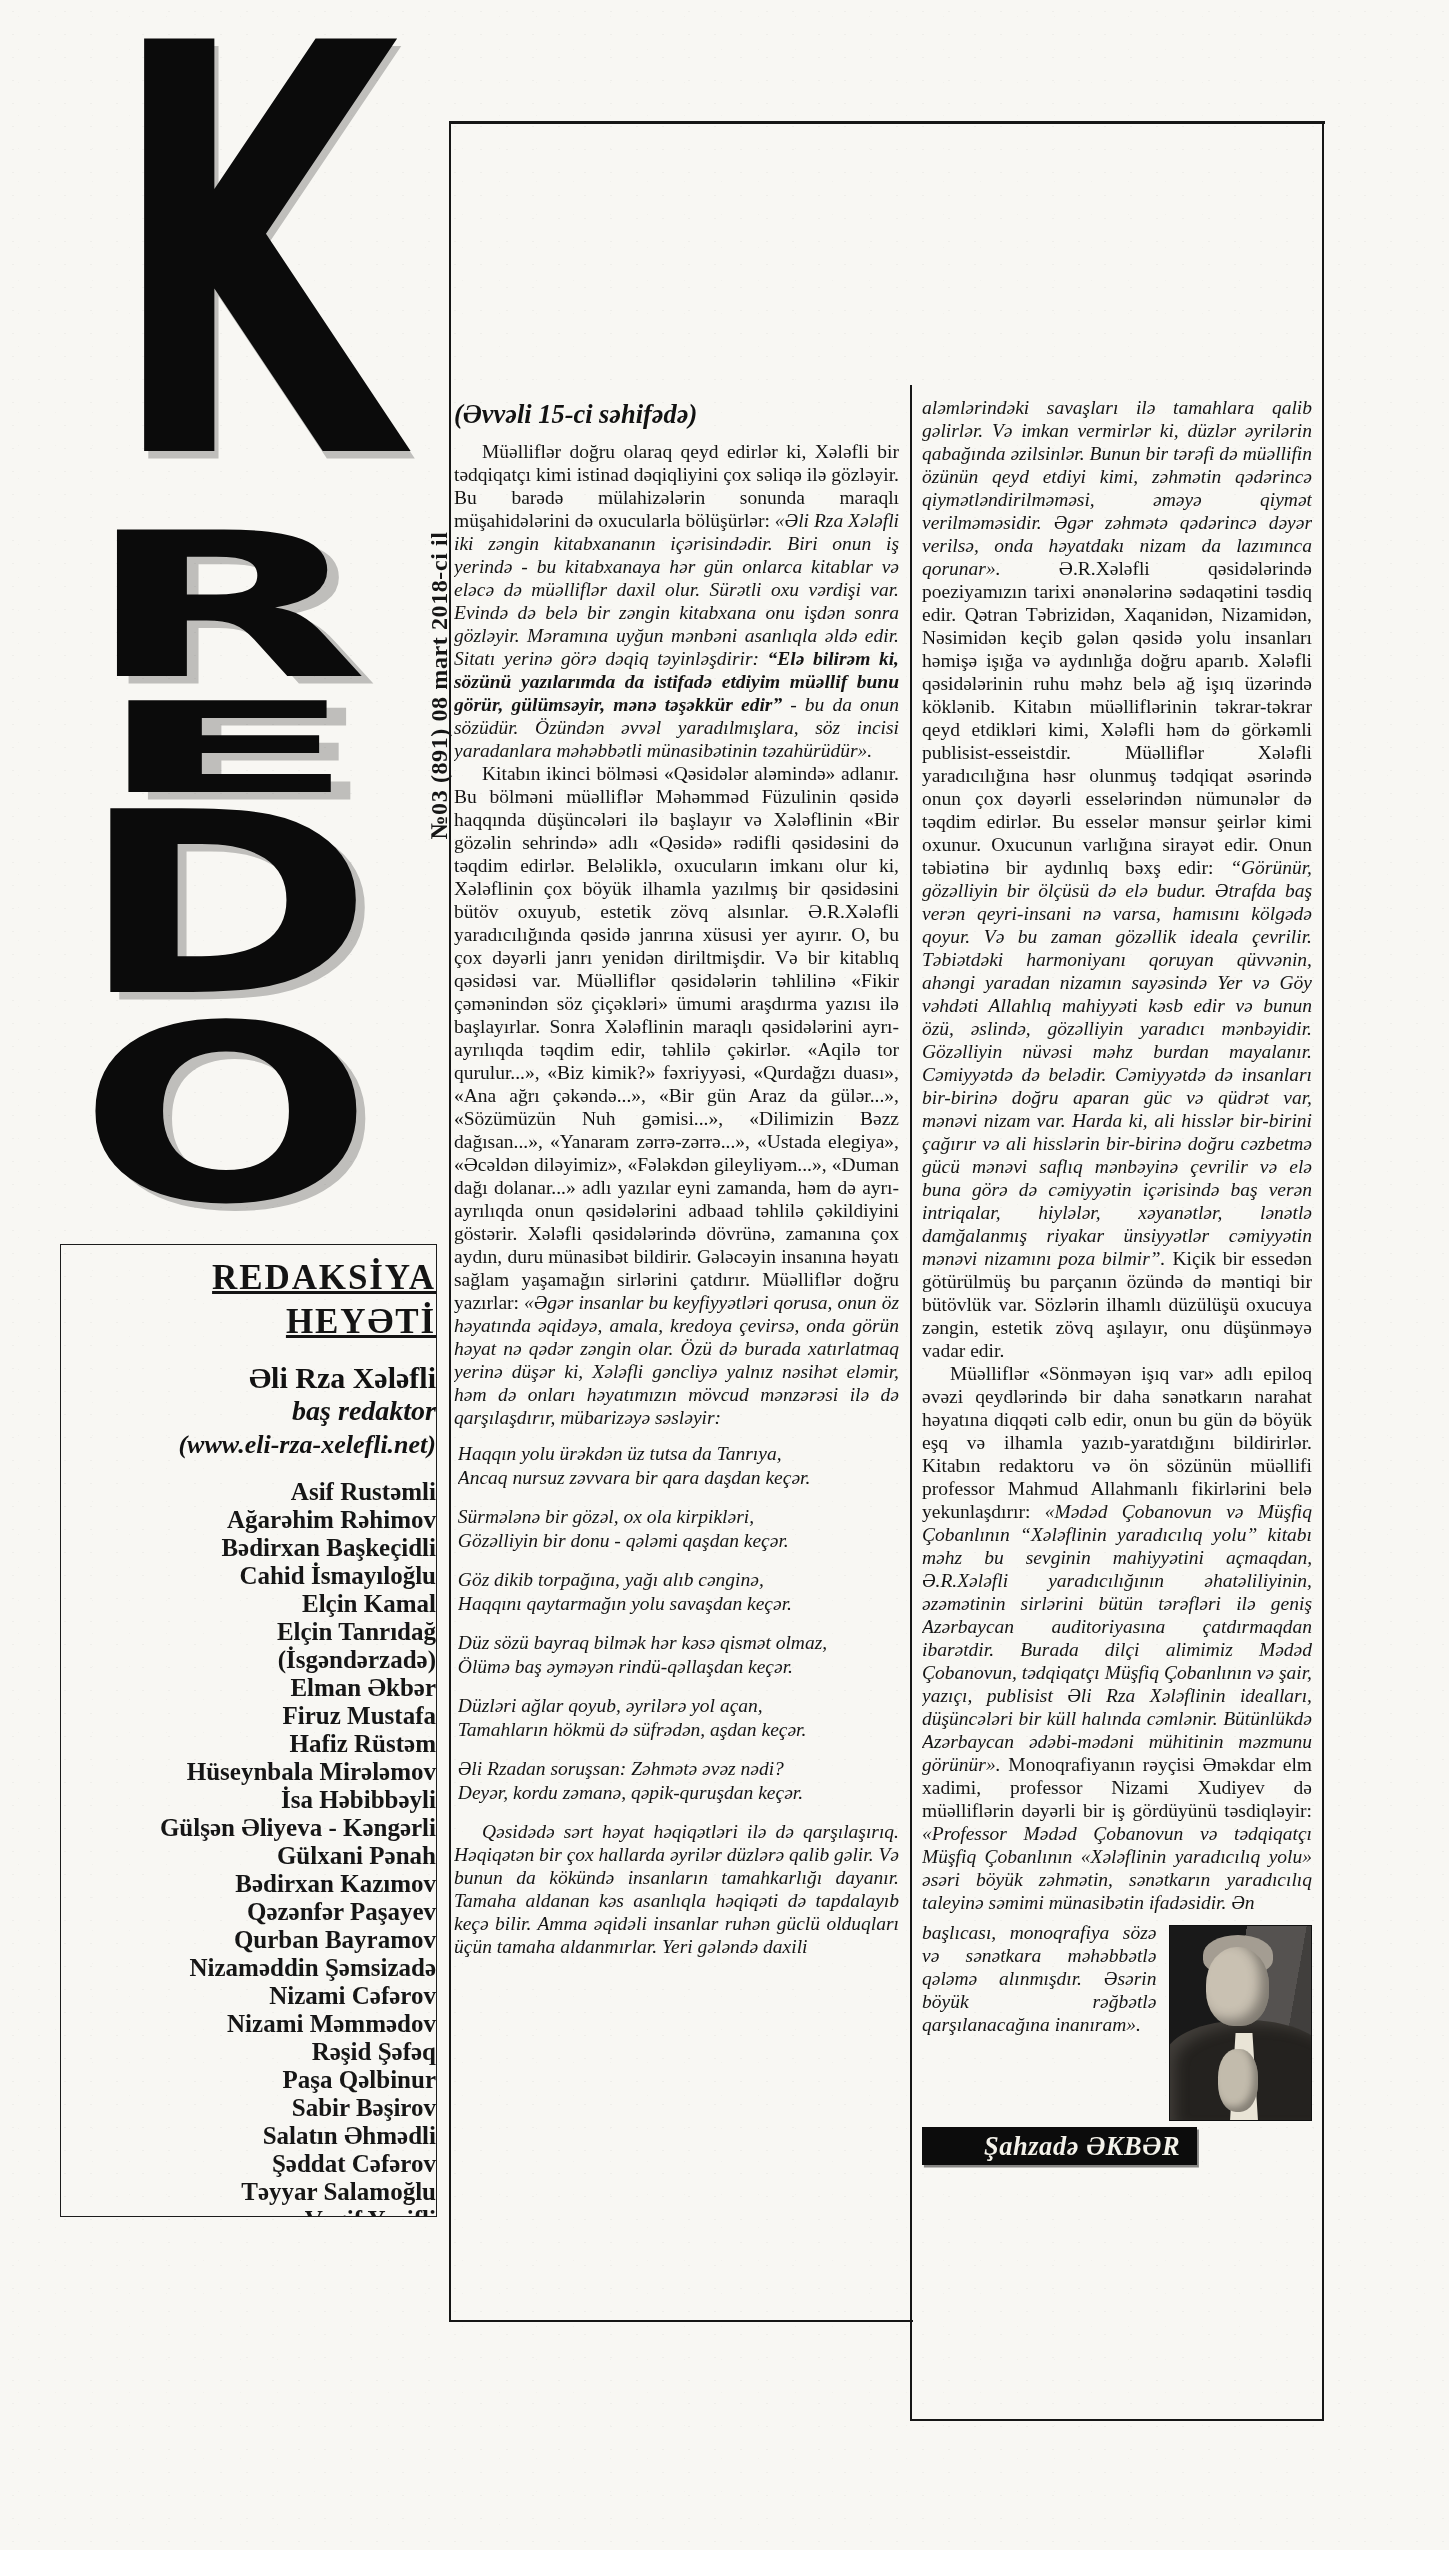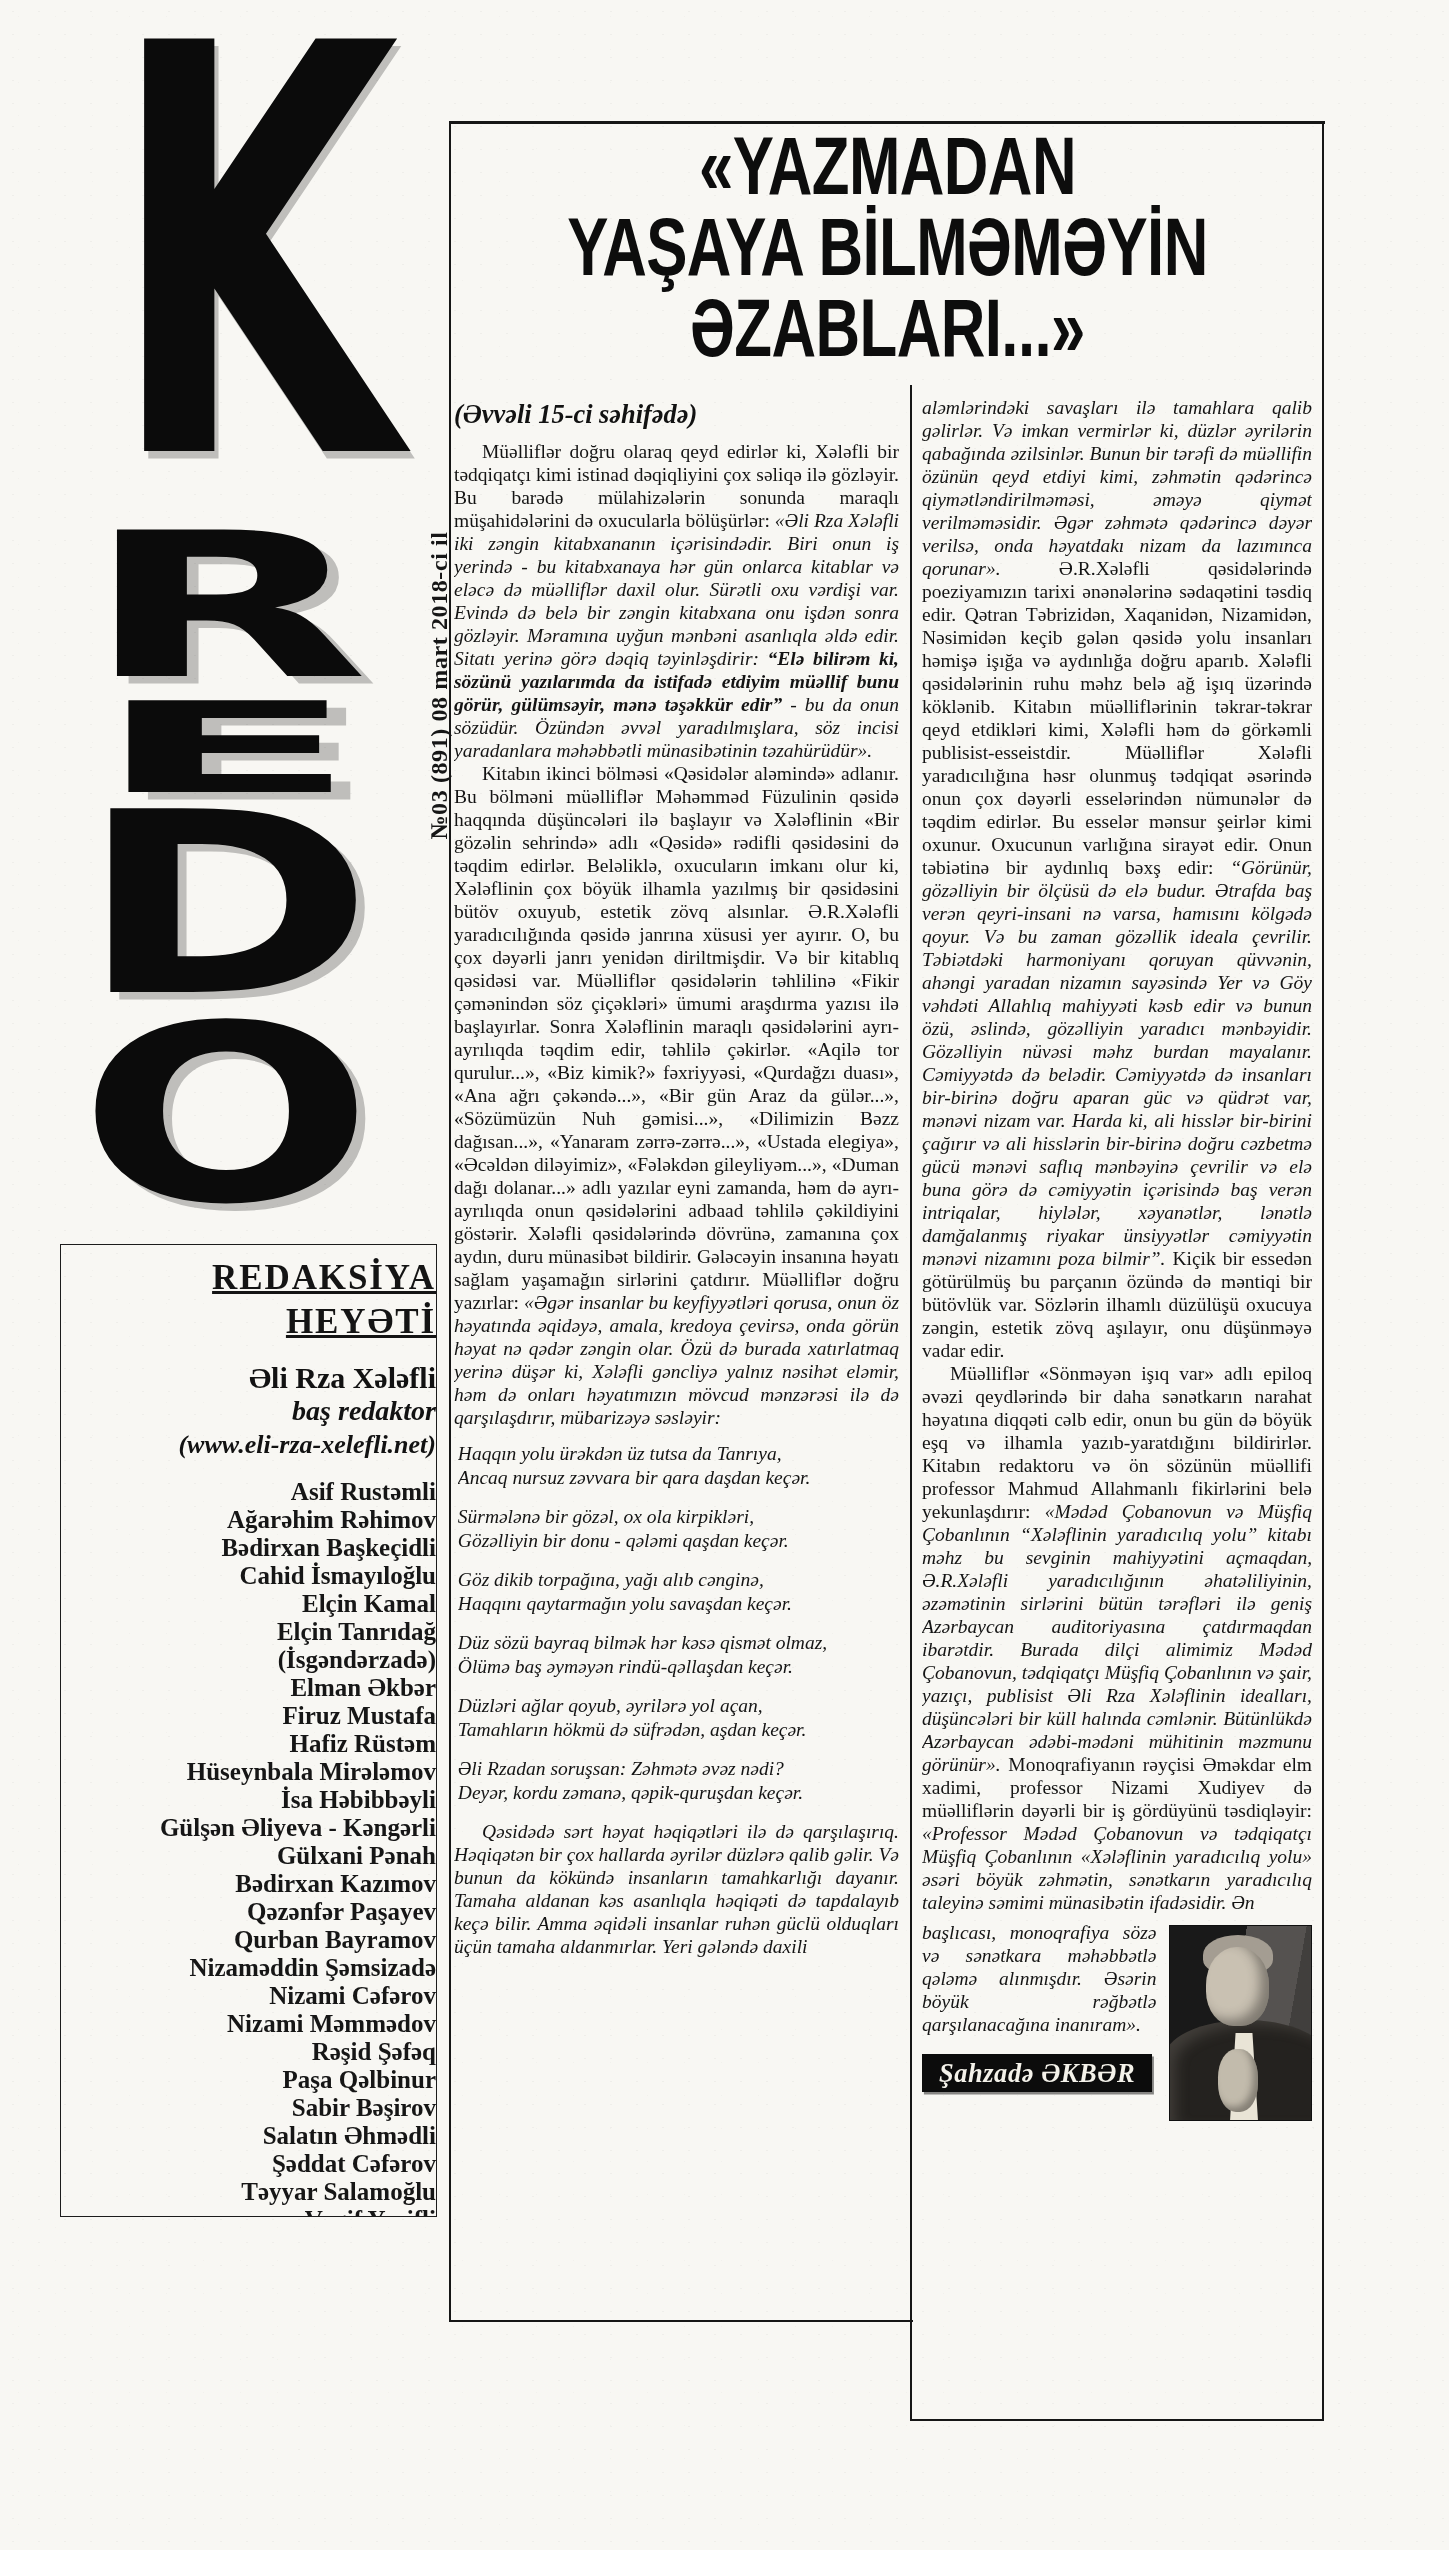--- a/index.html
+++ b/index.html
@@ -108,20 +108,21 @@
     clip-path:polygon(20% 0,80% 0,100% 100%,0 100%);}
   .ph-hand{position:absolute;left:48px;top:123px;width:40px;height:63px;background:#c2bbac;border-radius:45%;
     box-shadow:inset -5px -5px 7.5px rgba(40,38,35,0.4);}
   .sig{
     width:230px;height:38px;margin-top:17.6px;
     background:#0c0c0c;color:#f4f2ea;
     display:flex;align-items:center;justify-content:center;
     font:bold italic 26.4px/38px "Liberation Serif", serif;
     letter-spacing:0.6px;
     box-shadow:1.9px 2.5px 0 rgba(20,20,20,0.5);
+    padding-left:45px;
   }
 </style>
 </head>
 <body>
 
 <div class="page">
 
   <aside class="masthead">
     <div class="m-letter m-k">K</div>
     <div class="m-letter m-r">R</div>
@@ -168,25 +169,20 @@
       </div>
   </section>
 
   <div class="line frame-top"></div>
   <div class="line frame-left"></div>
   <div class="line frame-right"></div>
   <div class="line frame-bottom-left"></div>
   <div class="line frame-bottom-right"></div>
   <div class="line divider"></div>
 
-  <header class="title">
-    <div class="t-line">«YAZMADAN</div>
-    <div class="t-line">YAŞAYA BİLMƏMƏYİN</div>
-    <div class="t-line">ƏZABLARI...»</div>
-  </header>
 
   <div class="cont-note">(Əvvəli 15-ci səhifədə)</div>
 
   <div class="col col1">
     <p class="bp"><span class="seg-n">Müəlliflər doğru olaraq qeyd edirlər ki, Xələfli bir tədqiqatçı kimi istinad dəqiqliyini çox səliqə ilə gözləyir. Bu barədə mülahizələrin sonunda maraqlı müşahidələrini də oxucularla bölüşürlər: </span><span class="seg-i">«Əli Rza Xələfli iki zəngin kitabxananın içərisindədir. Biri onun iş yerində - bu kitabxanaya hər gün onlarca kitablar və eləcə də müəlliflər daxil olur. Sürətli oxu vərdişi var. Evində də belə bir zəngin kitabxana onu işdən sonra gözləyir. Məramına uyğun mənbəni asanlıqla əldə edir. Sitatı yerinə görə dəqiq təyinləşdirir: </span><span class="seg-bi">“Elə bilirəm ki, sözünü yazılarımda da istifadə etdiyim müəllif bunu görür, gülümsəyir, mənə təşəkkür edir”</span><span class="seg-i"> - bu da onun sözüdür. Özündən əvvəl yaradılmışlara, söz incisi yaradanlara məhəbbətli münasibətinin təzahürüdür».</span></p>
     <p class="bp"><span class="seg-n">Kitabın ikinci bölməsi «Qəsidələr aləmində» adlanır. Bu bölməni müəlliflər Məhəmməd Füzulinin qəsidə haqqında düşüncələri ilə başlayır və Xələflinin «Bir gözəlin sehrində» adlı «Qəsidə» rədifli qəsidəsini də təqdim edirlər. Beləliklə, oxucuların imkanı olur ki, Xələflinin çox böyük ilhamla yazılmış bir qəsidəsini bütöv oxuyub, estetik zövq alsınlar. Ə.R.Xələfli yaradıcılığında qəsidə janrına xüsusi yer ayırır. O, bu çox dəyərli janrı yenidən diriltmişdir. Və bir kitablıq qəsidəsi var. Müəlliflər qəsidələrin təhlilinə «Fikir çəmənindən söz çiçəkləri» ümumi araşdırma yazısı ilə başlayırlar. Sonra Xələflinin maraqlı qəsidələrini ayrı-ayrılıqda təqdim edir, təhlilə çəkirlər. «Aqilə tor qurulur...», «Biz kimik?» fəxriyyəsi, «Qurdağzı duası», «Ana ağrı çəkəndə...», «Bir gün Araz da gülər...», «Sözümüzün Nuh gəmisi...», «Dilimizin Bəzz dağısan...», «Yanaram zərrə-zərrə...», «Ustada elegiya», «Əcəldən diləyimiz», «Fələkdən gileyliyəm...», «Duman dağı dolanar...» adlı yazılar eyni zamanda, həm də ayrı-ayrılıqda onun qəsidələrini adbaad təhlilə çəkildiyini göstərir. Xələfli qəsidələrində dövrünə, zamanına çox aydın, duru münasibət bildirir. Gələcəyin insanına həyatı sağlam yaşamağın sirlərini çatdırır. Müəlliflər doğru yazırlar: </span><span class="seg-i">«Əgər insanlar bu keyfiyyətləri qorusa, onun öz həyatında əqidəyə, amala, kredoya çevirsə, onda görün həyat nə qədər zəngin olar. Özü də burada xatırlatmaq yerinə düşər ki, Xələfli gəncliyə yalnız nəsihət eləmir, həm də onları həyatımızın mövcud mənzərəsi ilə də qarşılaşdırır, mübarizəyə səsləyir:</span></p>
     <div class="poem">
         <div class="couplet">
           <div class="poem-line">Haqqın yolu ürəkdən üz tutsa da Tanrıya,</div>
           <div class="poem-line">Ancaq nursuz zəvvara bir qara daşdan keçər.</div>

